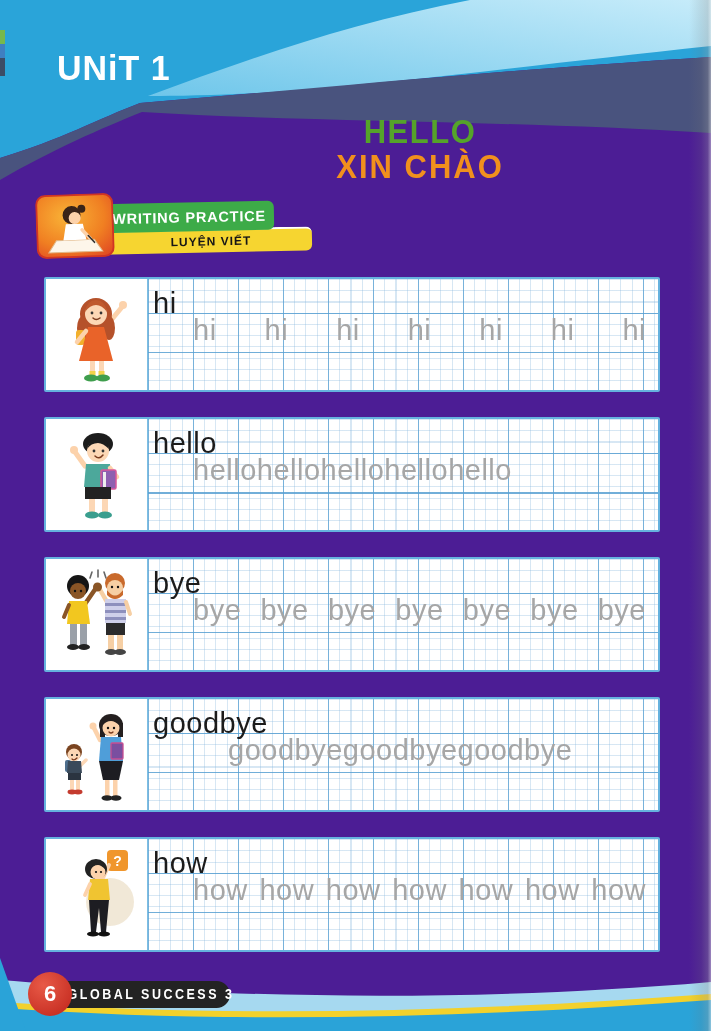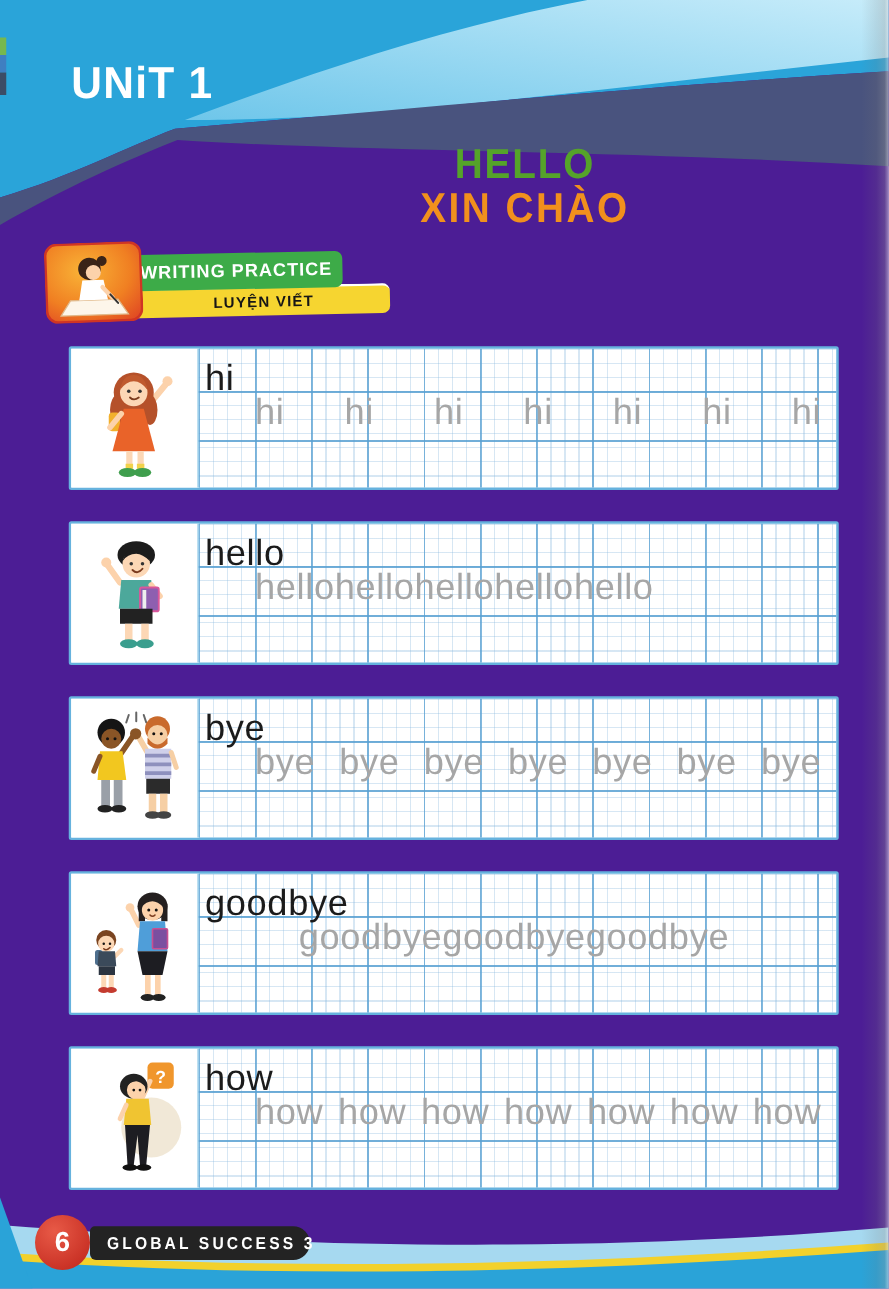--- a/index.html
+++ b/index.html
@@ -18,21 +18,21 @@
   .badge-green{position:absolute;left:12px;top:9px;width:226px;height:29px;background:#3dab48;
                border-radius:6px;transform:rotate(-1.2deg);z-index:2;display:flex;align-items:center;
                justify-content:center;padding-left:56px;box-sizing:border-box;}
   .badge-green span{color:#ffffff;font-size:14.5px;font-weight:800;letter-spacing:.8px;}
   .badge-yellow{position:absolute;left:24px;top:35px;width:252px;height:24px;background:#f6d530;
                 border-radius:6px;transform:rotate(-1.2deg);z-index:1;display:flex;align-items:center;
                 justify-content:center;padding-left:50px;box-sizing:border-box;border-top:2px solid #ffffff;}
   .badge-yellow span{color:#161616;font-size:12px;font-weight:800;letter-spacing:1px;}
   .badge-icon{position:absolute;left:0;top:0;z-index:3;transform:rotate(-2deg);}
   
-  .rows{position:absolute;left:55px;top:277px;width:529px;}
+  .rows{position:absolute;left:44px;top:277px;width:529px;}
   .practice-row{width:612px;height:111px;border:2px solid #66b2de;border-radius:2px;background:#ffffff;
                 display:flex;margin-bottom:25px;}
   .cell-image{width:101px;min-width:101px;height:100%;display:flex;align-items:center;justify-content:center;
               border-right:1.5px solid #7cbfe4;background:#ffffff;}
   .cell-writing{position:relative;flex:1;overflow:hidden;
     background-image:
       linear-gradient(to bottom,
         transparent 0,transparent 34px,
         rgba(88,160,210,.85) 34px,rgba(88,160,210,.85) 35.5px,
         transparent 35.5px,transparent 73px,
@@ -49,21 +49,21 @@
   .trace-track{position:absolute;left:45px;right:12px;top:35px;height:0;display:flex;
                justify-content:space-between;}
   .traced-word{transform:translateY(-81%);font-size:29px;letter-spacing:.5px;color:#a6a6a6;white-space:nowrap;}
   .practice-row:nth-child(2) .trace-track{right:162px;}
   .practice-row:nth-child(4) .trace-track{left:80px;right:158px;}
   
   .footer-svg{position:absolute;left:0;top:950px;}
   .page-number{position:absolute;left:28px;top:972px;width:44px;height:44px;border-radius:50%;
                background:radial-gradient(circle at 35% 30%,#e85a47,#c93125 75%);color:#ffffff;
                display:flex;align-items:center;justify-content:center;font-size:22px;font-weight:800;z-index:3;}
-  .book-pill{position:absolute;left:72px;top:981px;width:176px;height:27px;background:#232323;
+  .book-pill{position:absolute;left:54px;top:981px;width:176px;height:27px;background:#232323;
              border-radius:4px 14px 14px 5px;display:flex;align-items:center;justify-content:center;
              padding-left:18px;box-sizing:border-box;z-index:2;}
   .book-pill span{color:#ffffff;font-size:12.5px;font-weight:800;letter-spacing:2.5px;transform:scaleY(1.1);
                   white-space:nowrap;}
   
   .edge-shadow{position:absolute;right:0;top:0;bottom:0;width:22px;z-index:9;pointer-events:none;
     background:linear-gradient(to right,rgba(120,120,120,0) 0%,rgba(120,120,120,.16) 55%,
                rgba(150,150,150,.32) 85%,rgba(225,225,225,.55) 100%);}
   .edge-marks{position:absolute;left:0;top:30px;width:5px;height:46px;z-index:8;}
   .edge-marks div{width:100%;}

